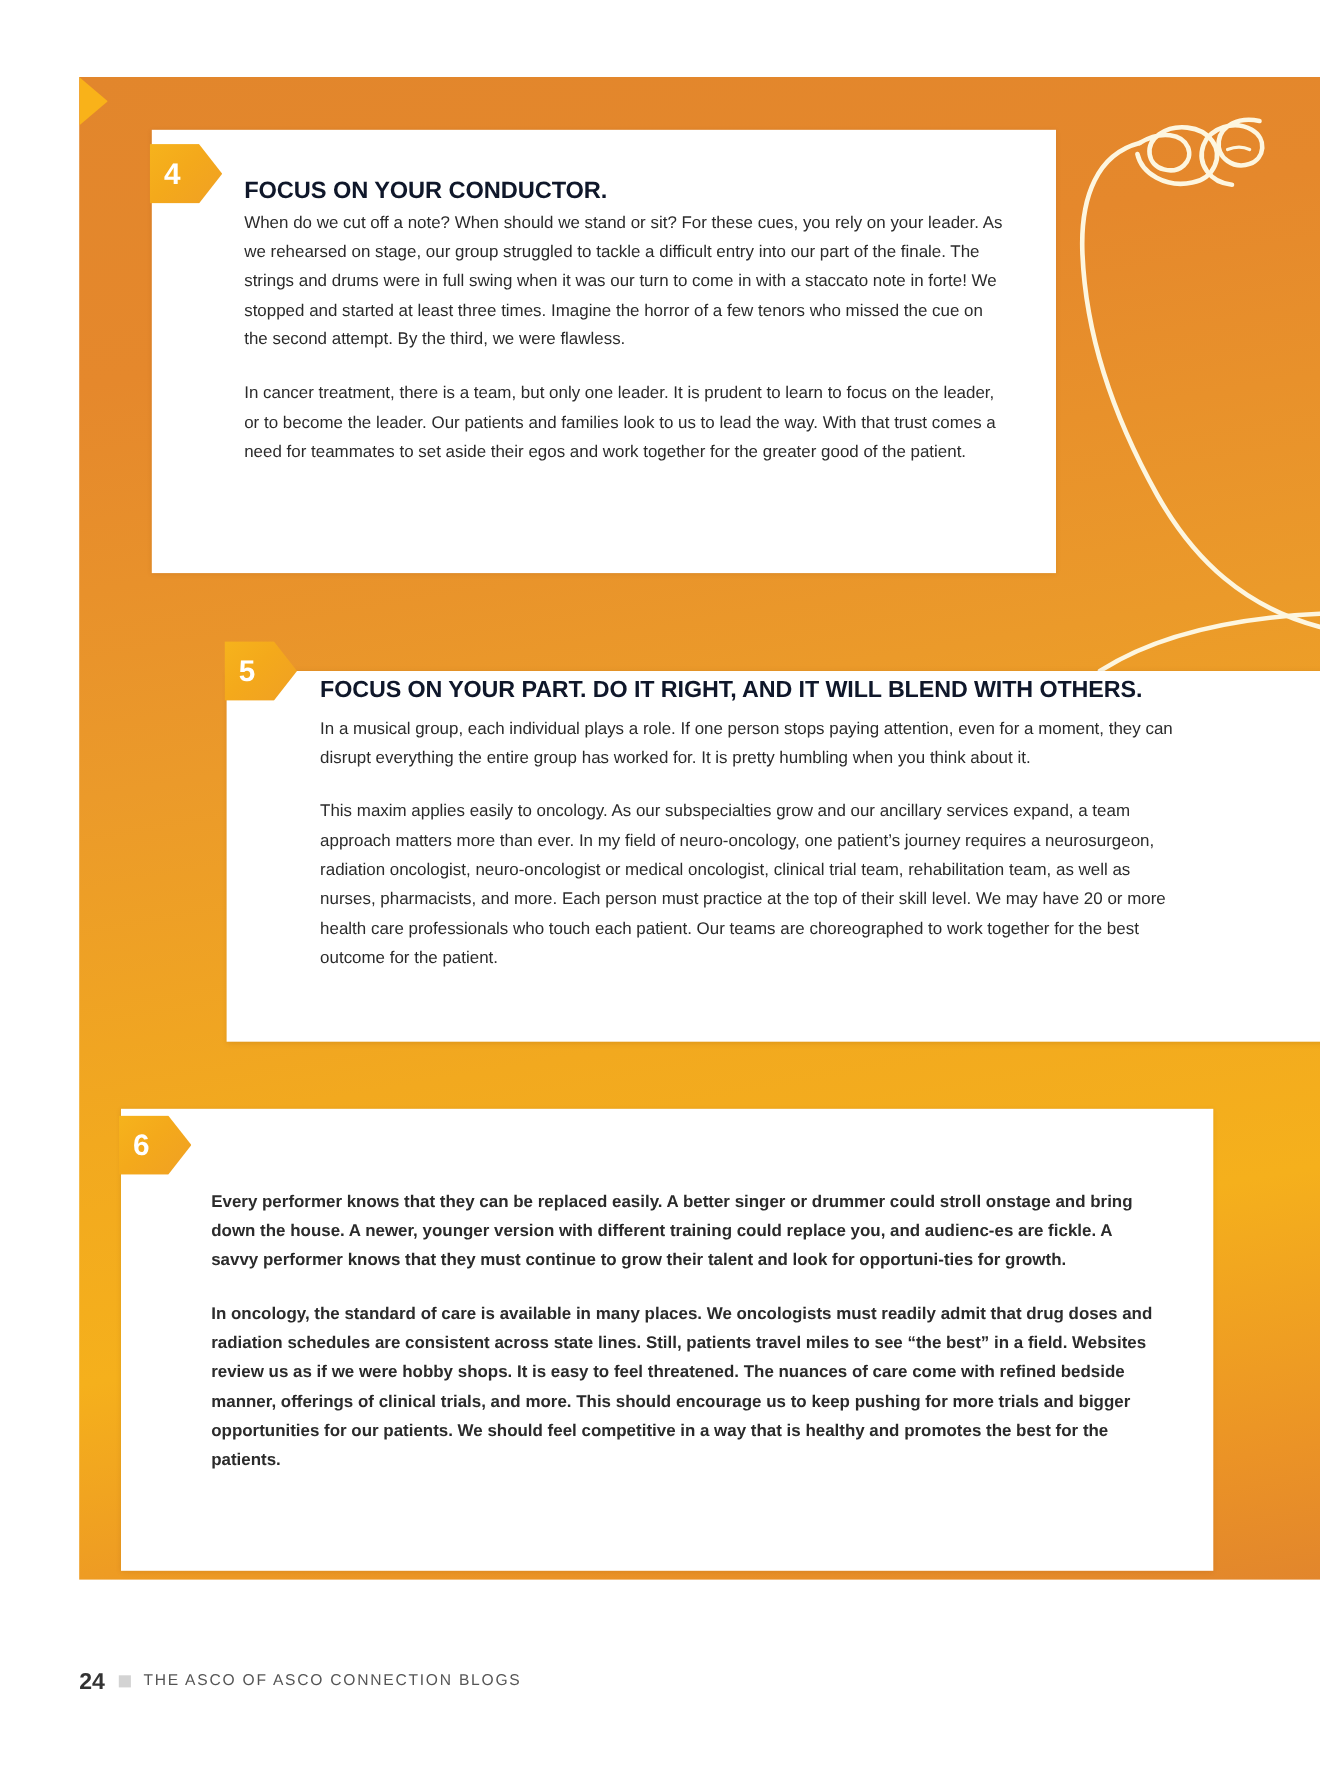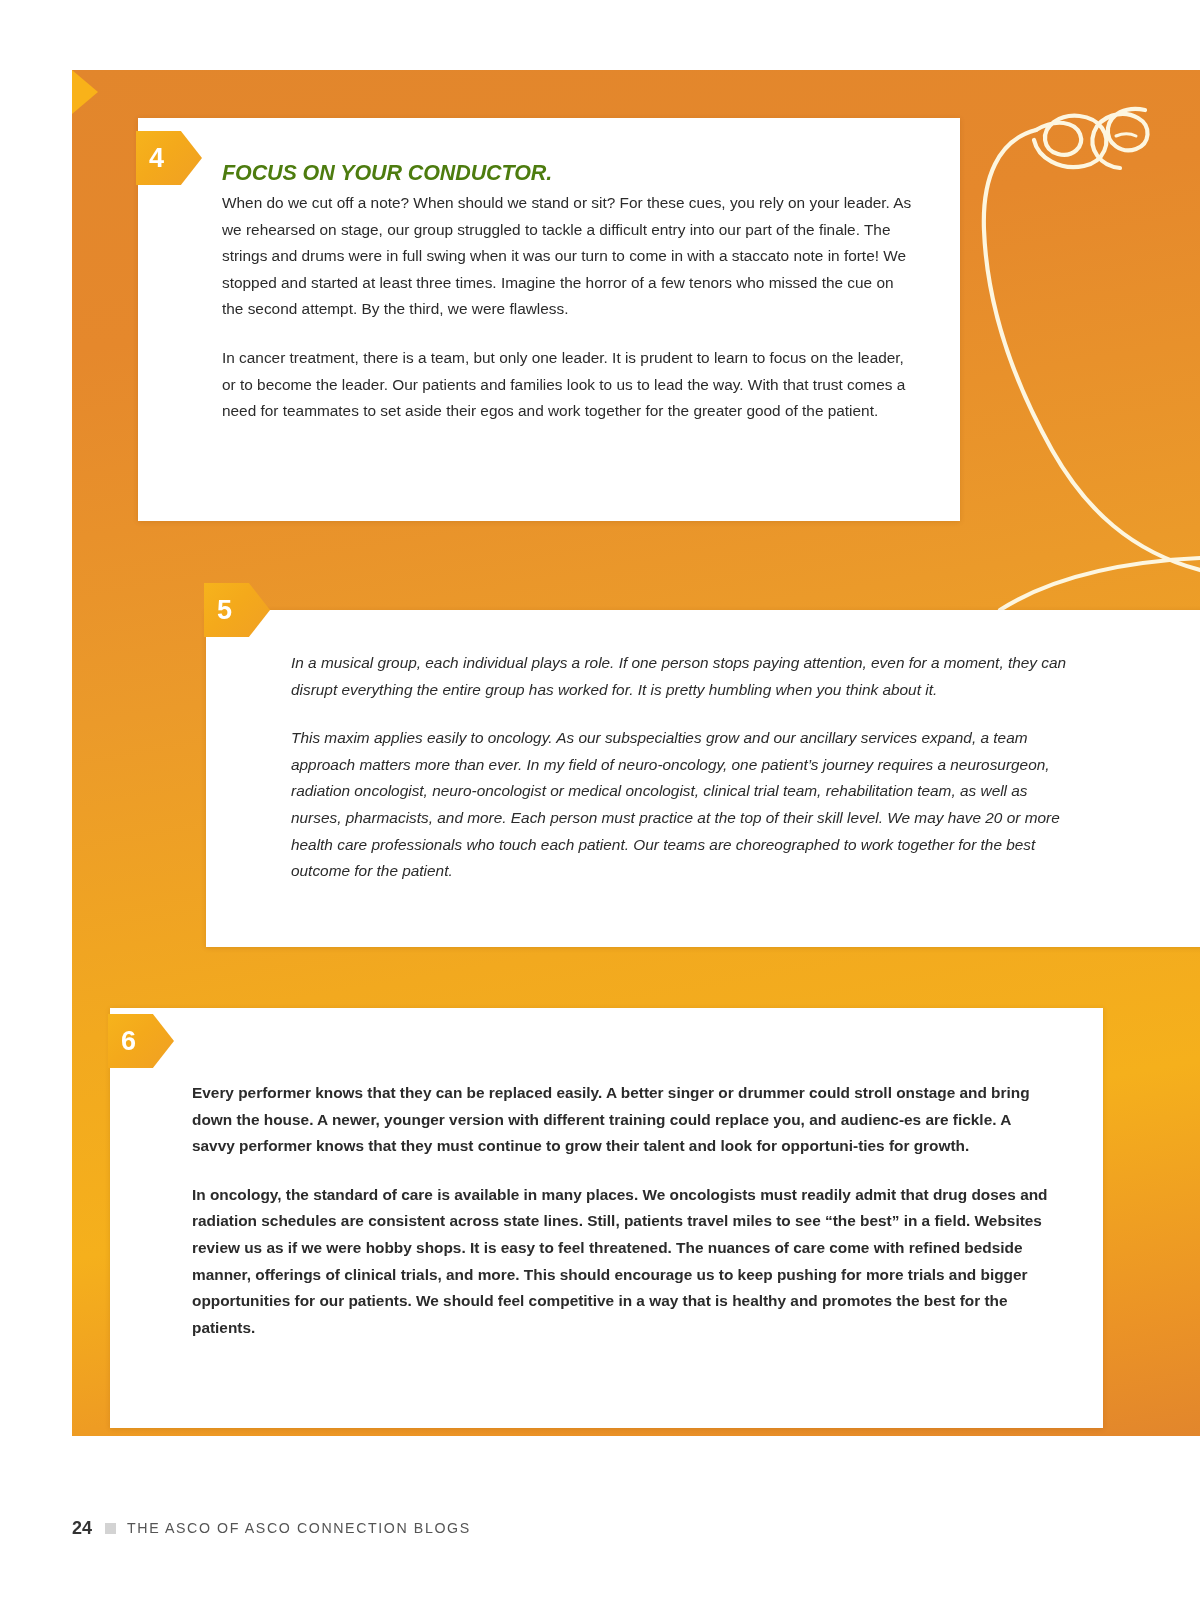--- a/index.html
+++ b/index.html
@@ -84,62 +84,61 @@
     padding-left: 13px;
     letter-spacing: -0.5px;
   }
 
   #badge-4 { left: 136px; top: 131px; }
   #badge-5 { left: 204px; top: 583px; }
   #badge-6 { left: 108px; top: 1014px; }
 
   
   .heading {
-    color: #4d7c0f;
+    color: #0f172a;
     font-family: "Liberation Sans", sans-serif;
     font-weight: bold;
     font-size: 21.5px;
     letter-spacing: -0.1px;
     line-height: 1.1;
     white-space: nowrap;
-    font-style: italic;
   }
   #heading-4 { position: absolute; left: 222px; top: 162px; }
   #heading-5 { position: absolute; left: 291px; top: 616px; font-size: 21.2px; }
   #heading-6 { position: absolute; left: 192px; top: 1044px; }
 
   
   .body-block {
     position: absolute;
     color: #2b2b2b;
     font-family: "Liberation Sans", sans-serif;
     font-size: 15.4px;
     line-height: 26.6px;
   }
   .body-block p { margin: 0; }
   .body-block p + p { margin-top: 22px; }
 
   #body-4 { left: 222px; top: 190px; width: 690px; }
-  #body-5 { left: 291px; top: 650px; width: 790px; font-style: italic; }
+  #body-5 { left: 291px; top: 650px; width: 790px; }
   #body-6 { left: 192px; top: 1080px; width: 860px; font-weight: bold; }
 
   
   #footer {
     position: absolute;
     left: 72px;
     top: 1513px;
     display: flex;
     align-items: center;
     height: 30px;
   }
   #footer-page-number {
     color: #333333;
     font-family: "Liberation Sans", sans-serif;
     font-weight: bold;
-    font-size: 18px;
+    font-size: 21px;
     line-height: 1;
   }
   #footer-square {
     width: 11px;
     height: 11px;
     background: #d3d3d3;
     margin: 0 11px 0 13px;
   }
   #footer-label {
     color: #555555;
@@ -187,20 +186,21 @@
     <p>When do we cut off a note? When should we stand or sit? For these cues, you rely on your leader. As we rehearsed on stage, our group struggled to tackle a difficult entry into our part of the finale. The strings and drums were in full swing when it was our turn to come in with a staccato note in forte! We stopped and started at least three times. Imagine the horror of a few tenors who missed the cue on the second attempt. By the third, we were flawless.</p>
     <p>In cancer treatment, there is a team, but only one leader. It is prudent to learn to focus on the leader, or to become the leader. Our patients and families look to us to lead the way. With that trust comes a need for teammates to set aside their egos and work together for the greater good of the patient.</p>
   </div>
 
   <div class="card" id="card-5"></div>
 
   <div class="badge" id="badge-5">
     <span class="badge-num">5</span>
   </div>
 
+  <div class="heading" id="heading-5">FOCUS ON YOUR PART. DO IT RIGHT, AND IT WILL BLEND WITH OTHERS.</div>
 
   <div class="body-block" id="body-5">
     <p>In a musical group, each individual plays a role. If one person stops paying attention, even for a moment, they can disrupt everything the entire group has worked for. It is pretty humbling when you think about it.</p>
     <p>This maxim applies easily to oncology. As our subspecialties grow and our ancillary services expand, a team approach matters more than ever. In my field of neuro-oncology, one patient’s journey requires a neurosurgeon, radiation oncologist, neuro-oncologist or medical oncologist, clinical trial team, rehabilitation team, as well as nurses, pharmacists, and more. Each person must practice at the top of their skill level. We may have 20 or more health care professionals who touch each patient. Our teams are choreographed to work together for the best outcome for the patient.</p>
   </div>
 
   <div class="card" id="card-6"></div>
 
   <div class="badge" id="badge-6">
     <span class="badge-num">6</span>

